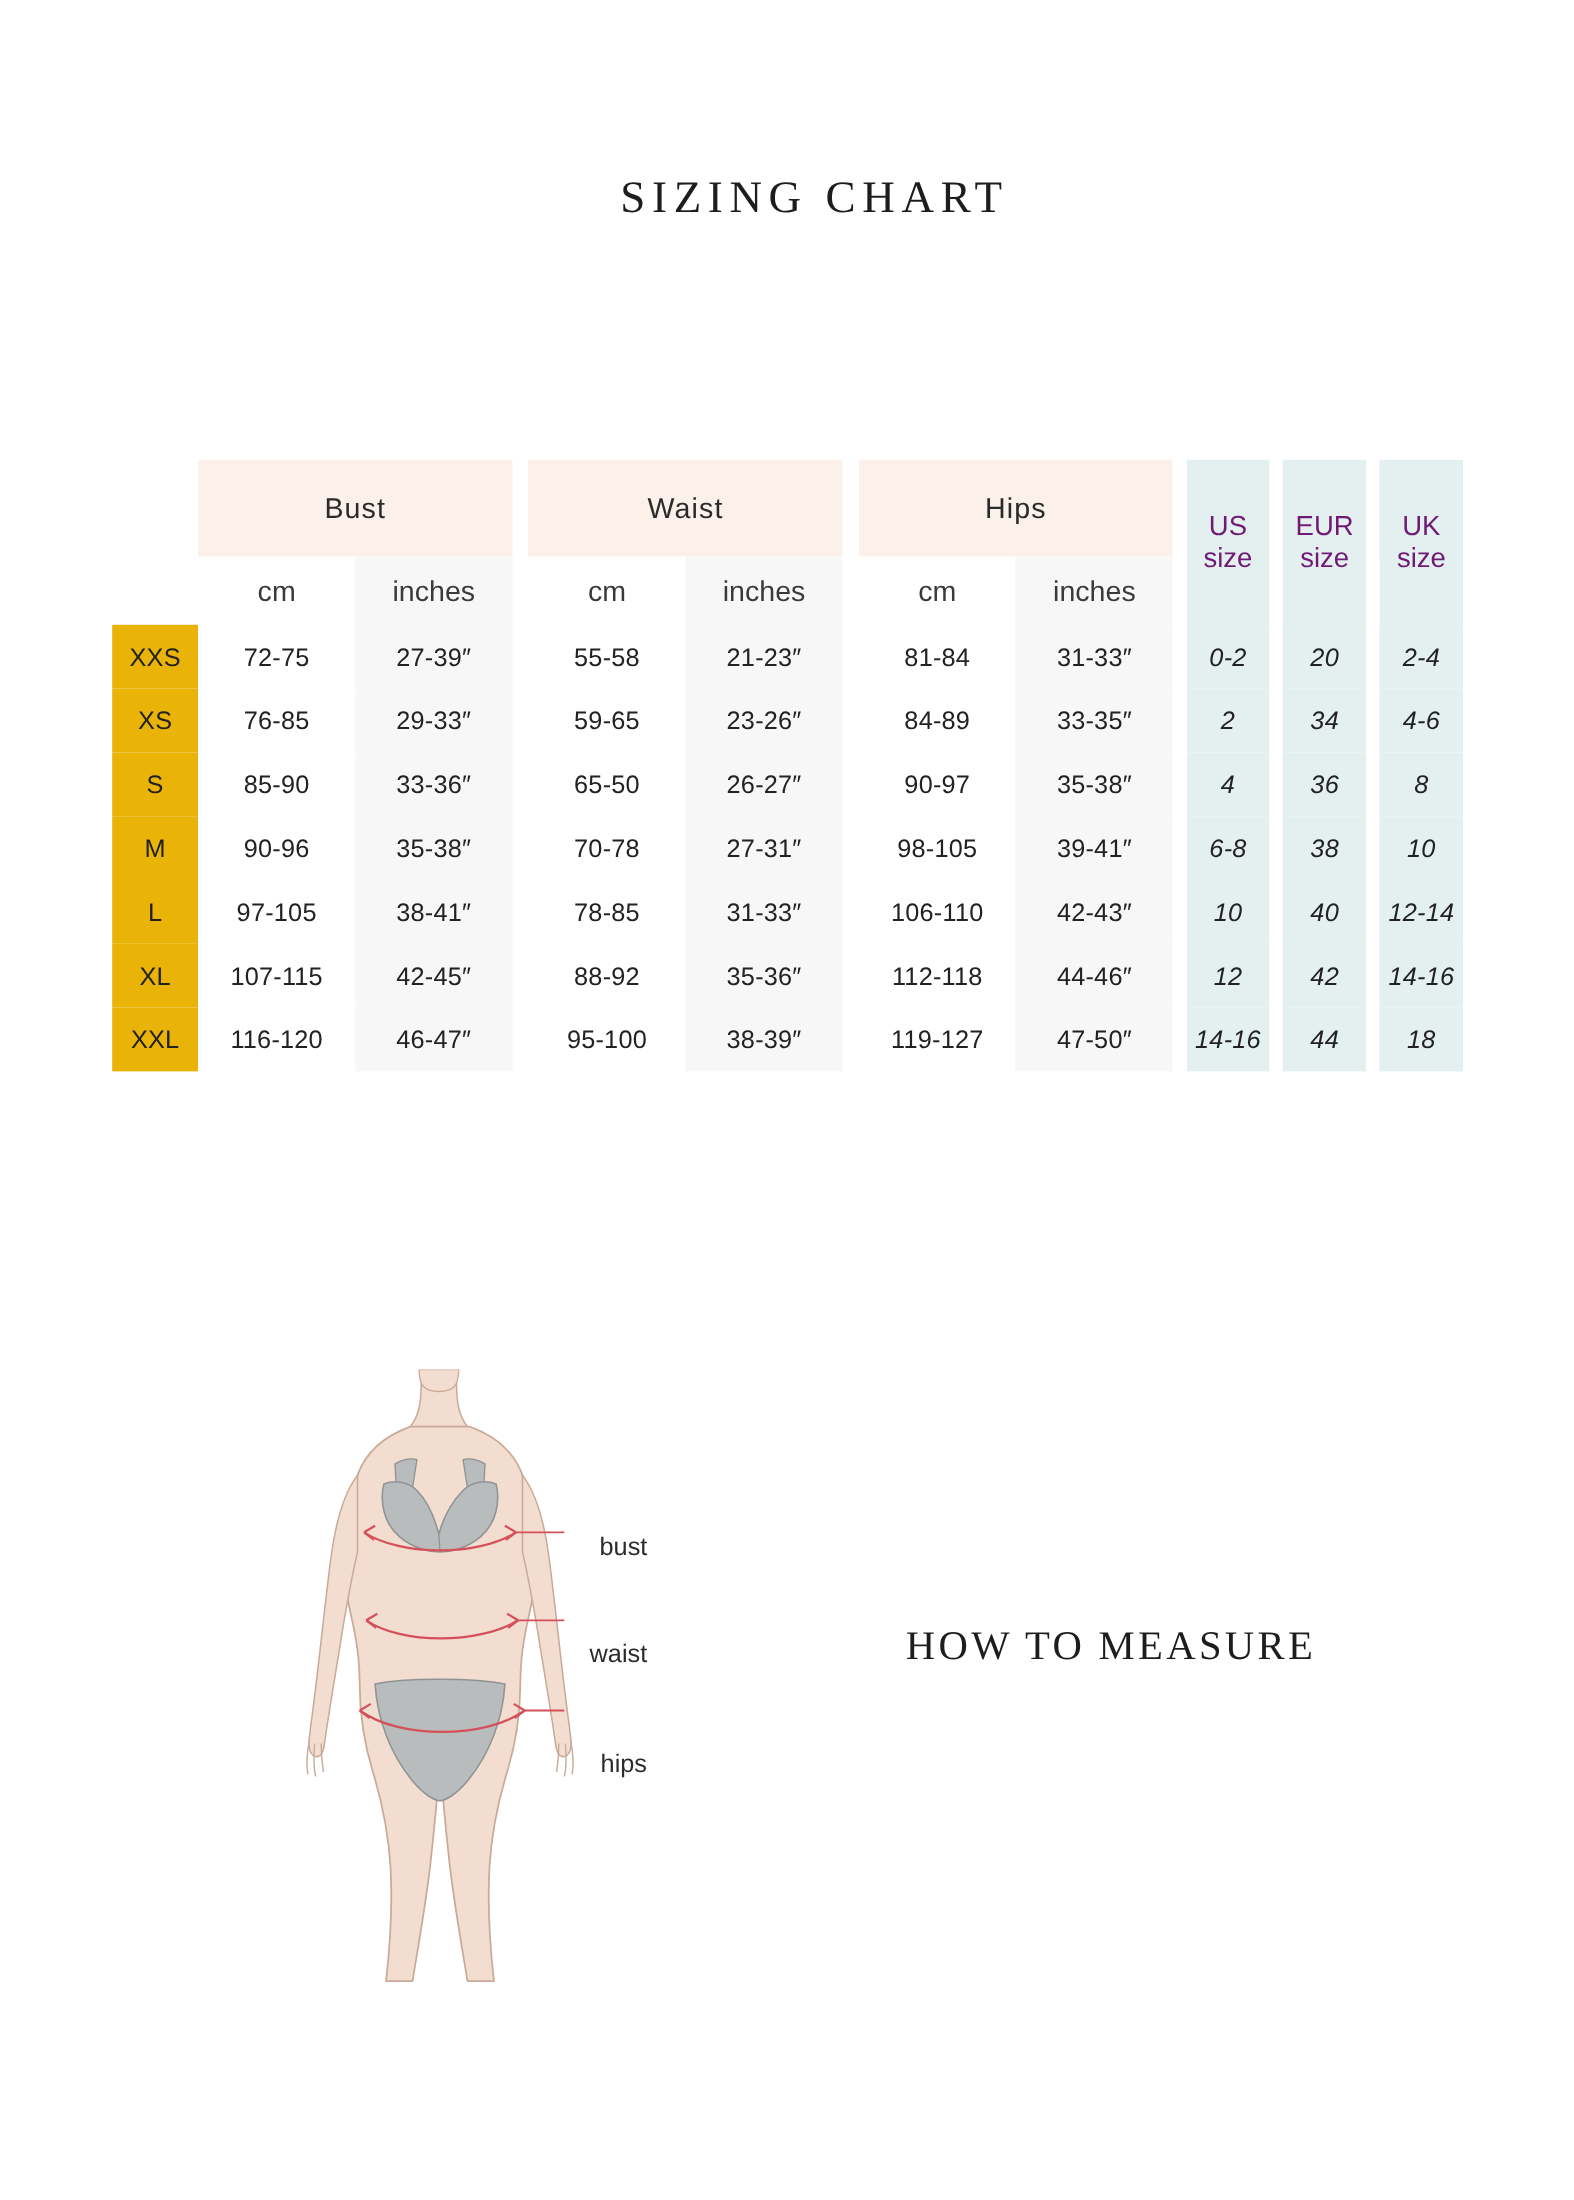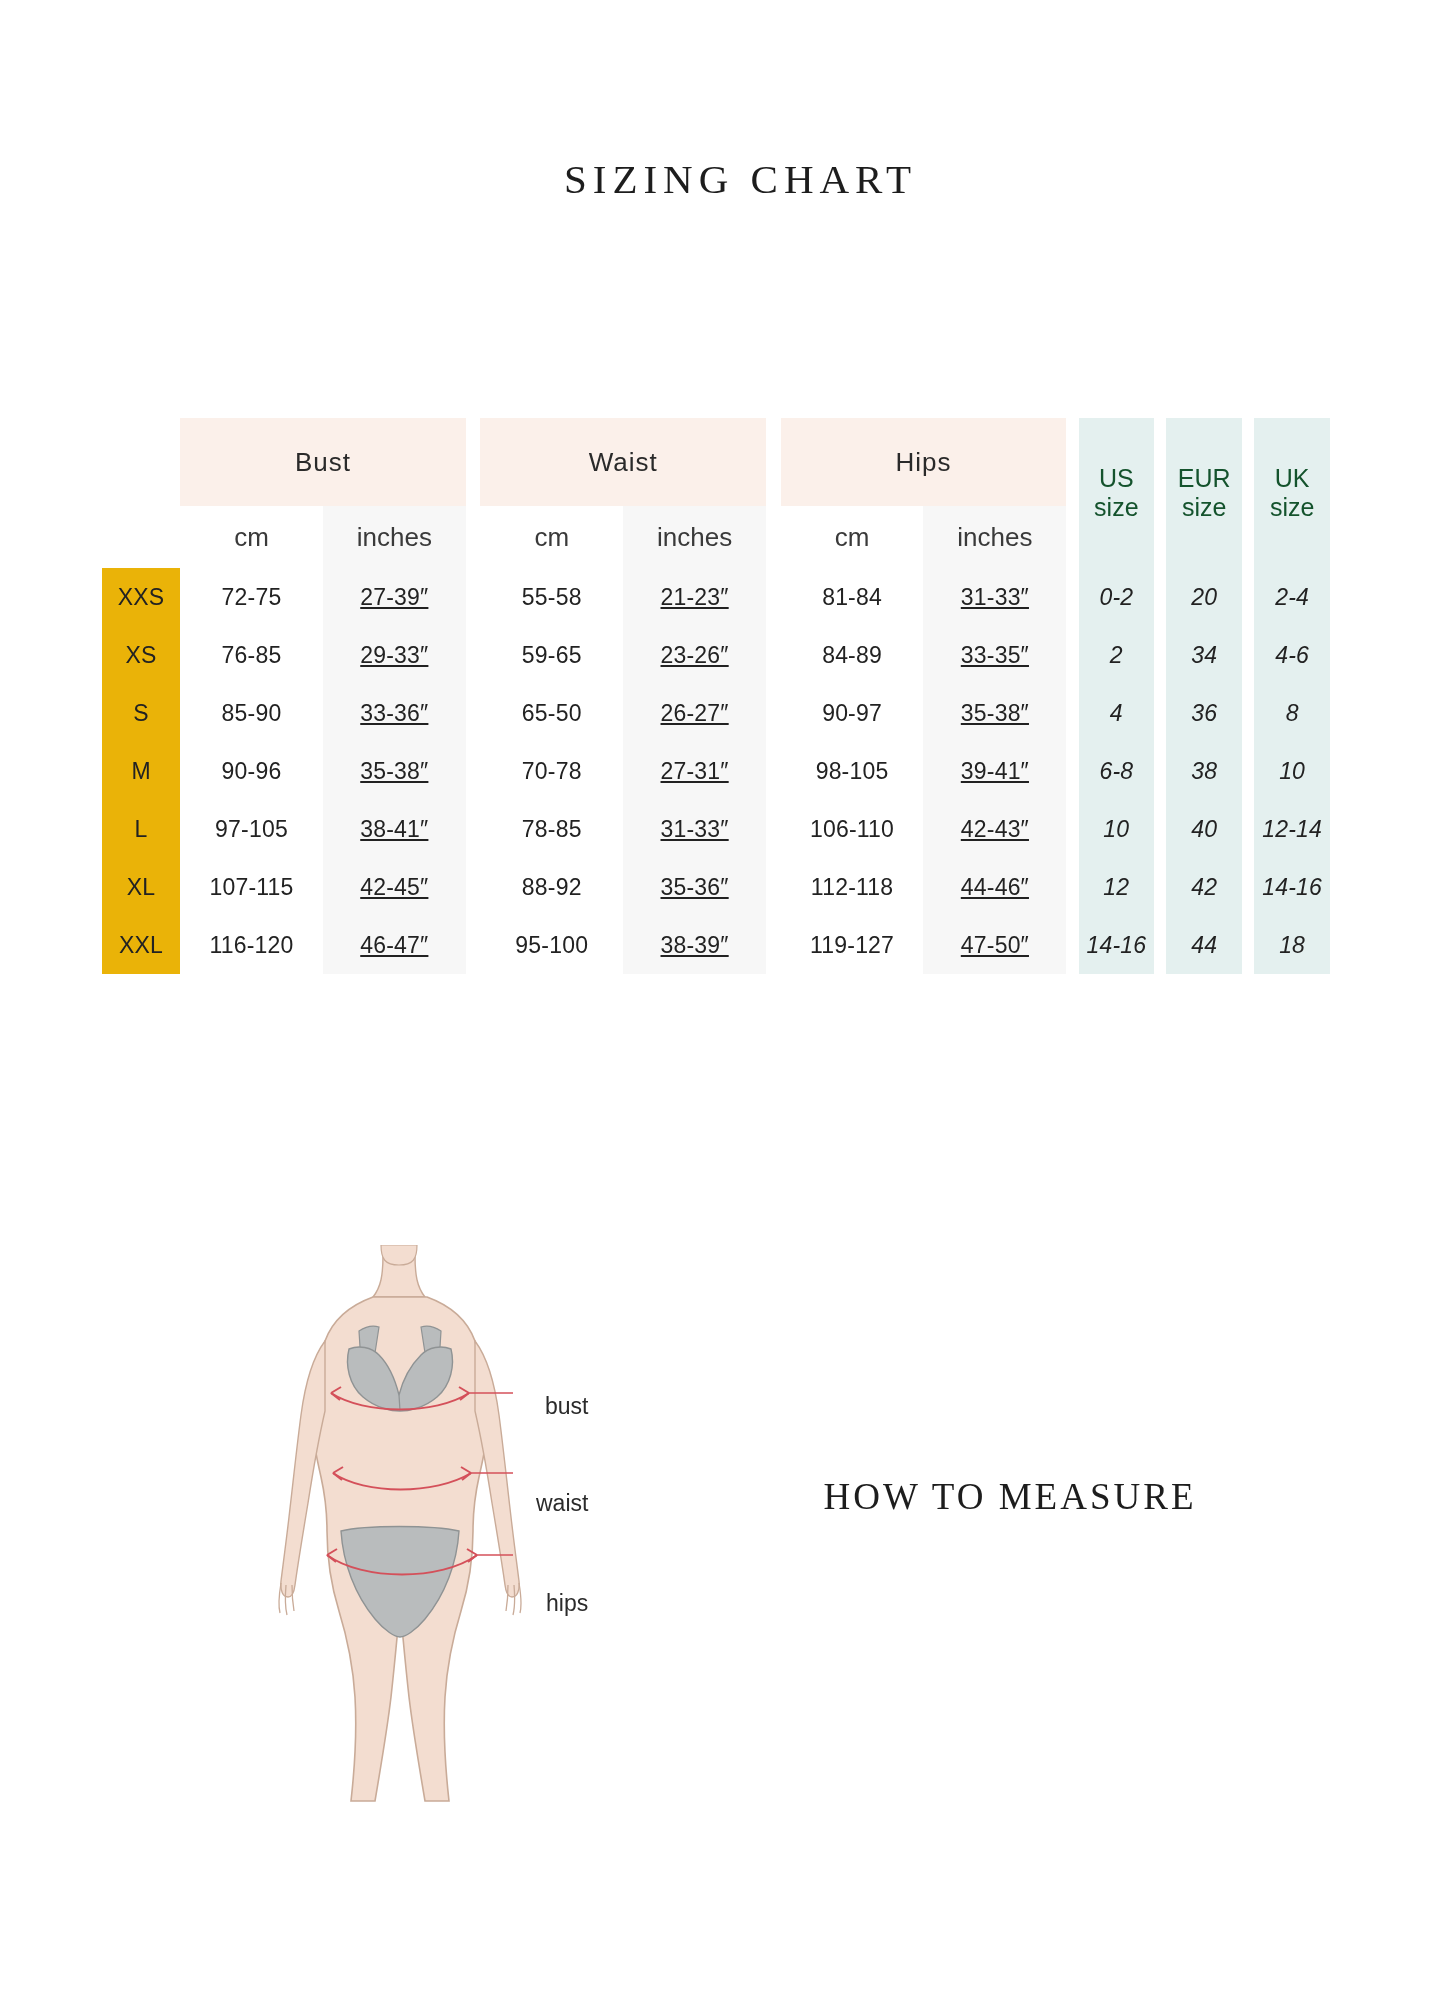--- a/index.html
+++ b/index.html
@@ -75,38 +75,38 @@
     color: #3a3a3a;
     background: #ffffff;
   }
   .unit.shade { background: #f7f7f7; }
 
   .intl-head {
     background: #e4f0ef;
     font-family: "Liberation Serif", serif;
     font-size: 25px;
     line-height: 1.18;
-    color: #14532d;
+    color: #701a75;
     vertical-align: middle;
   }
 
   tbody tr { height: 58px; }
   tbody td {
     font-size: 23px;
     color: #222;
     letter-spacing: 0.2px;
   }
   td.size-label {
     font-size: 23px;
     color: #222;
     text-align: center;
     background: #eab308;
   }
   td.cm   { background: #ffffff; }
-  td.inch { background: #f7f7f7; text-decoration: underline; }
+  td.inch { background: #f7f7f7; }
   td.intl { background: #e4f0ef; font-style: italic; }
   td.gap  { background: #ffffff; }
 
   
 
   
   .lower {
     position: absolute;
     top: 1230px;
     left: 0;

